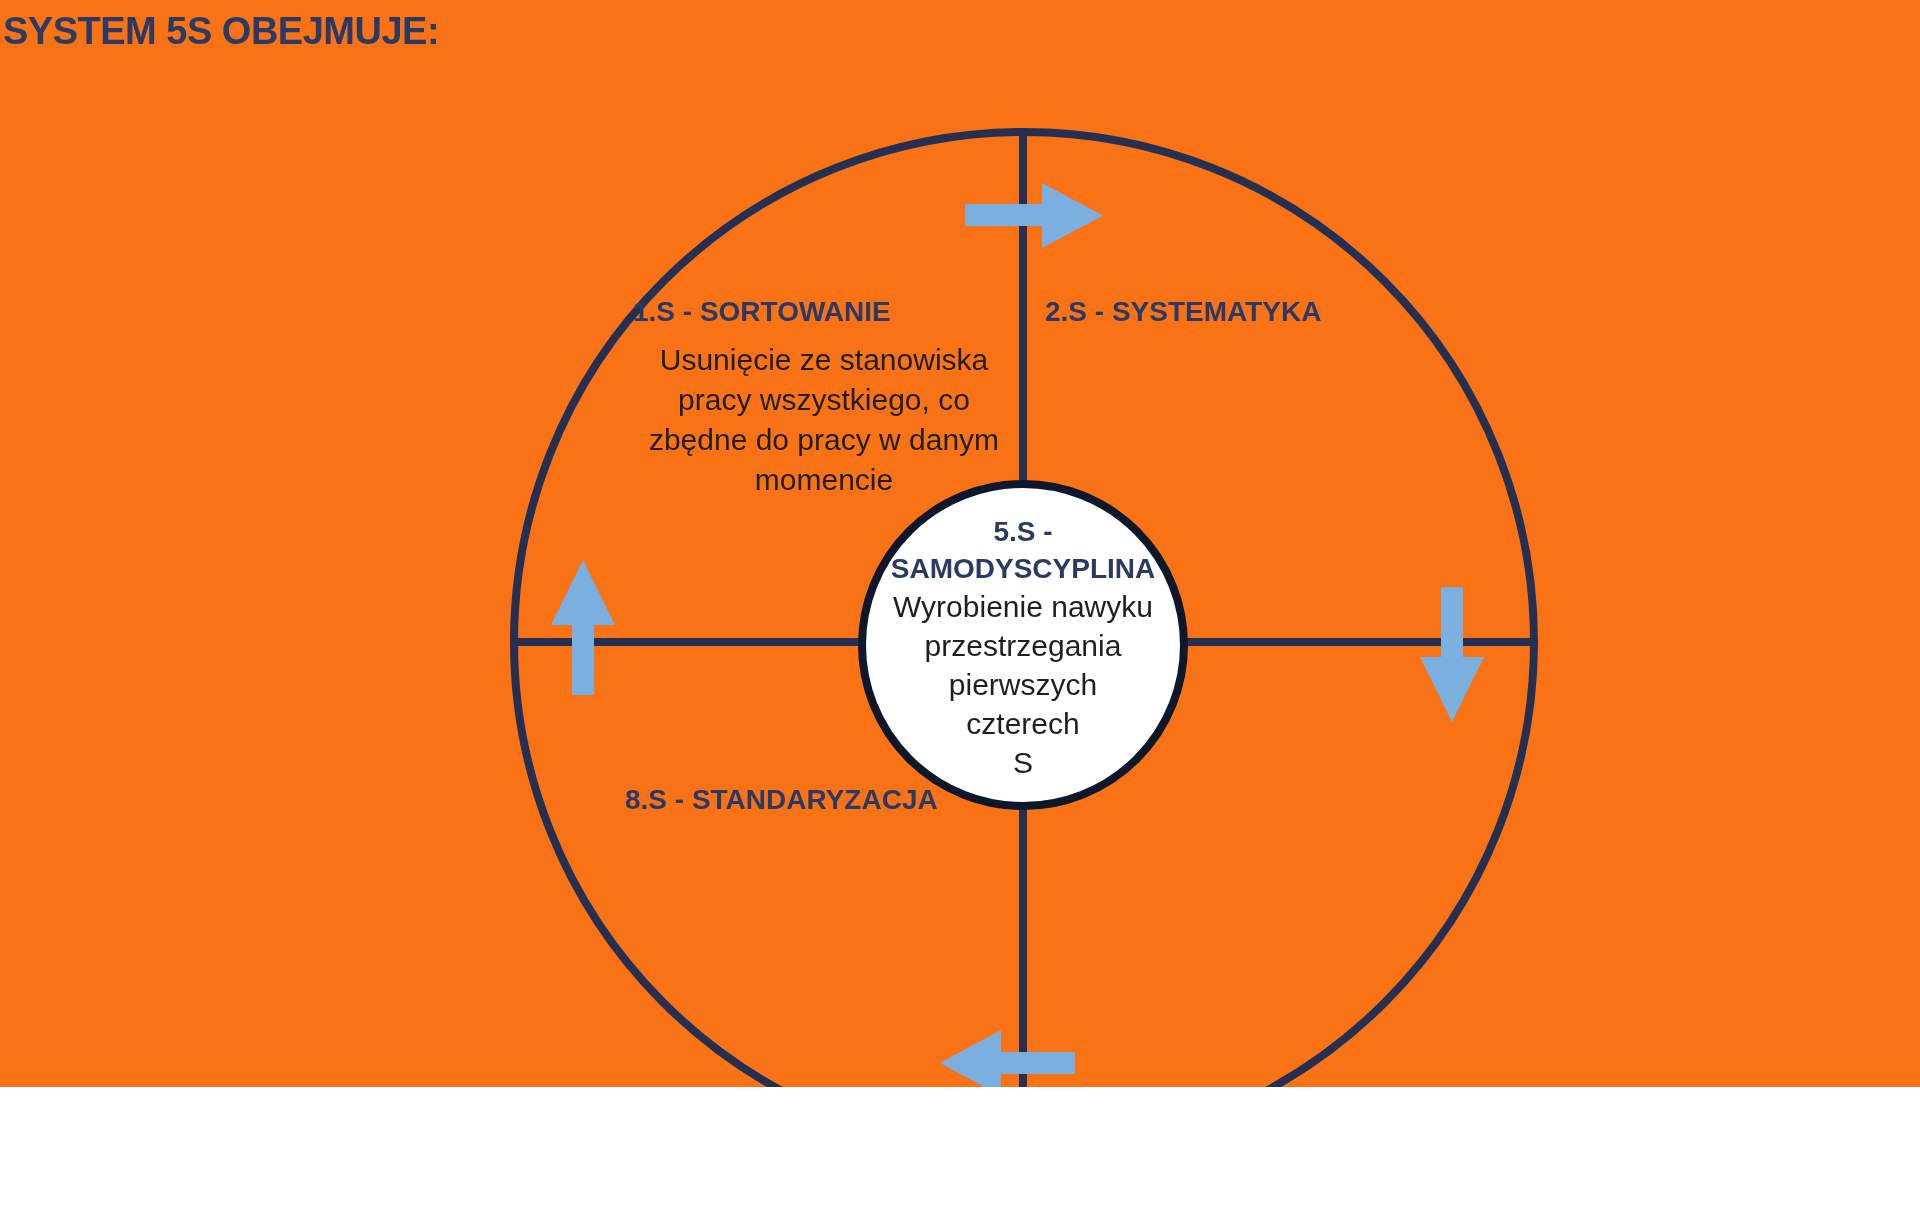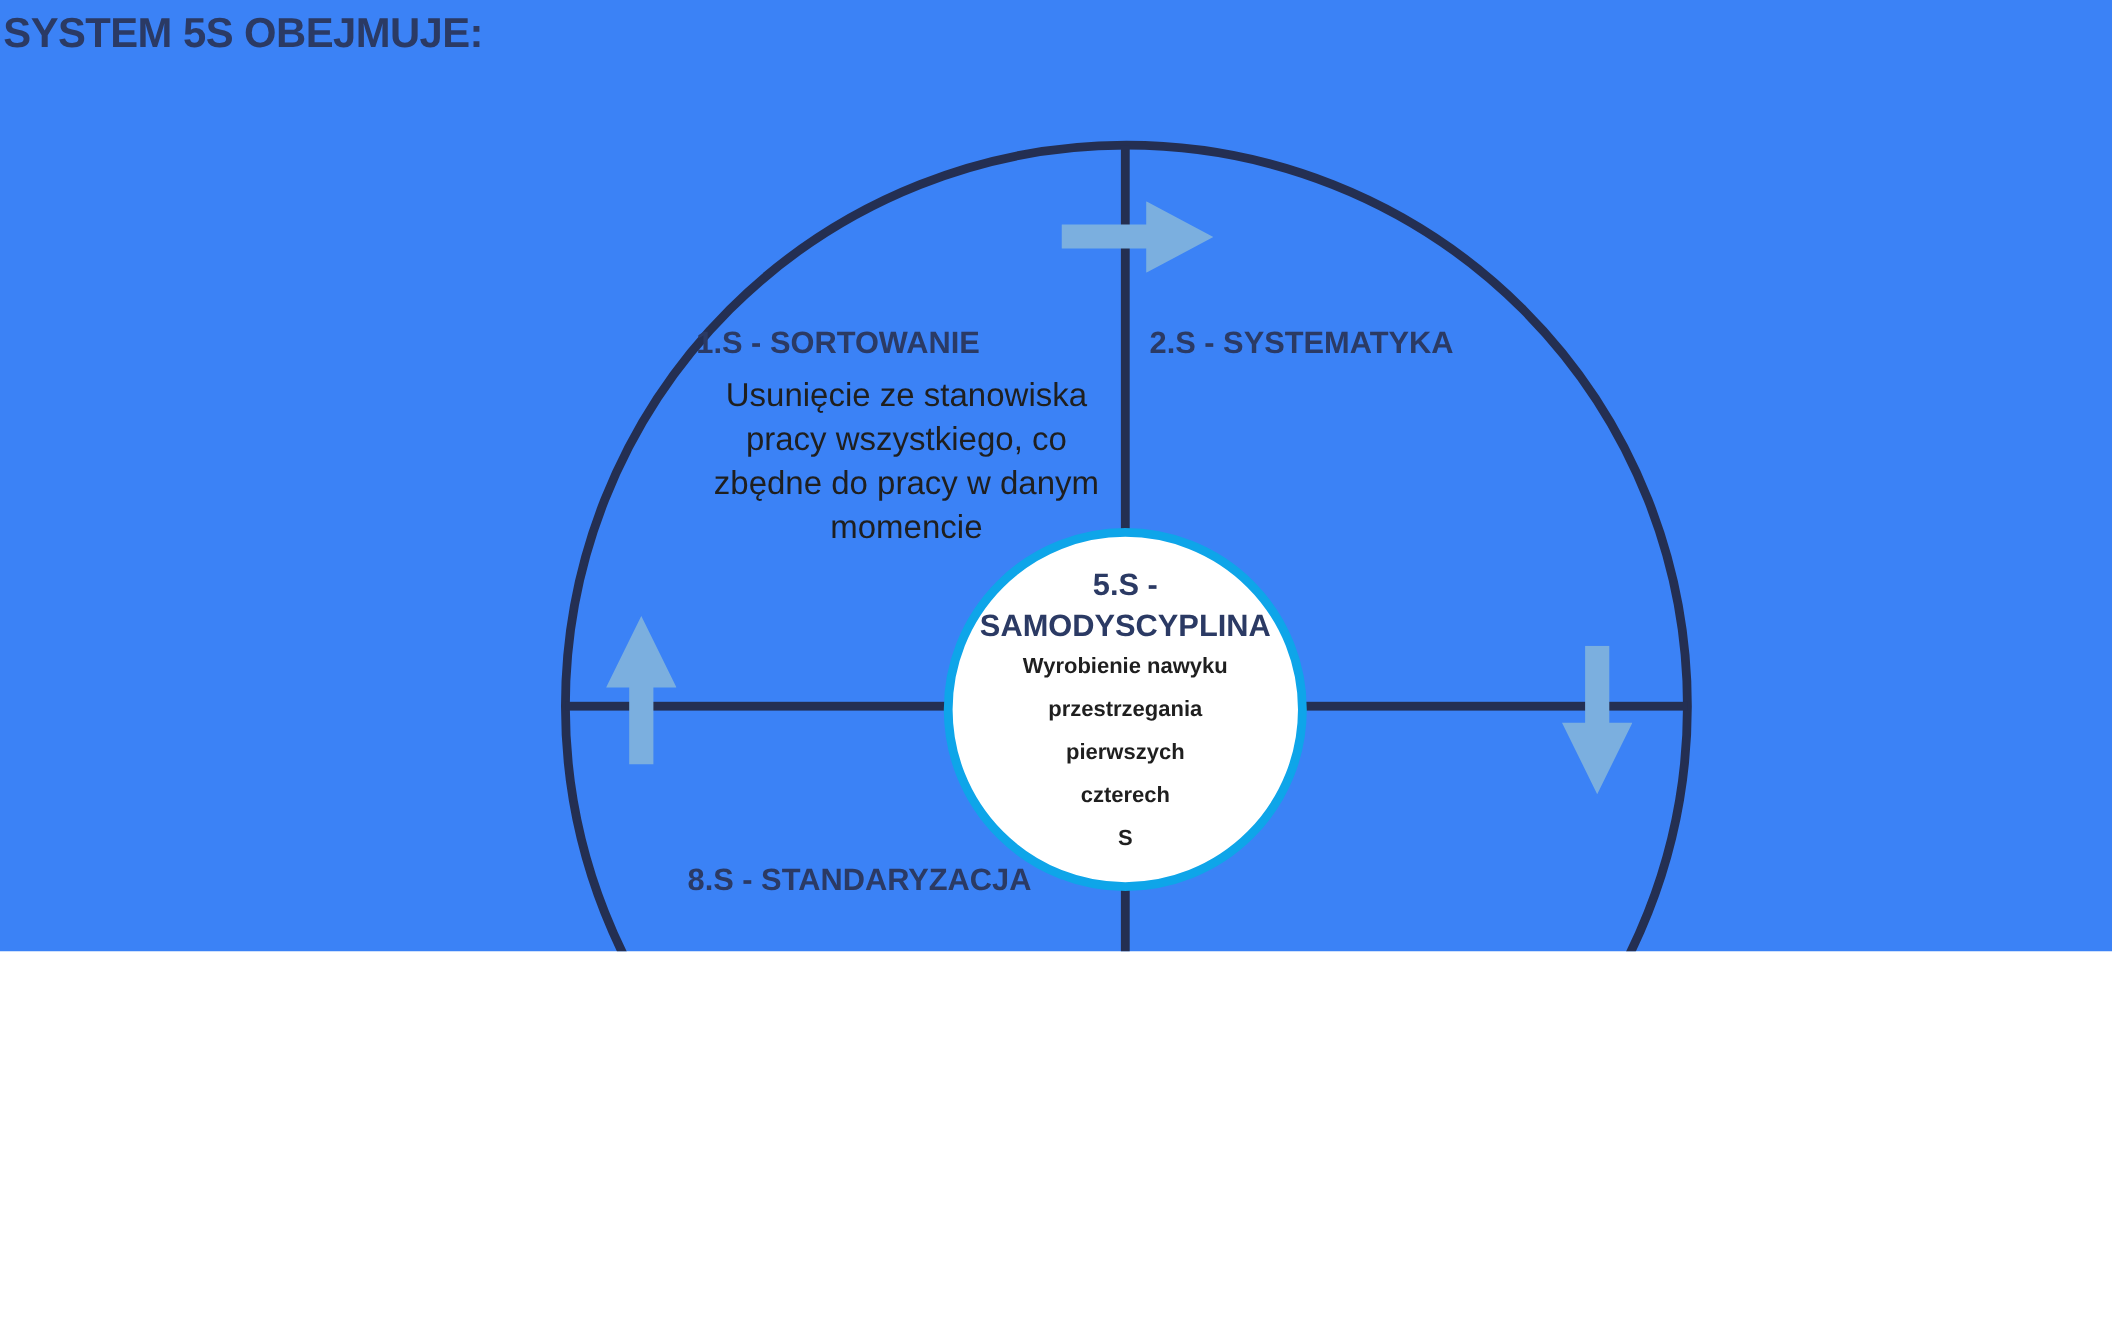--- a/index.html
+++ b/index.html
@@ -1,21 +1,21 @@
 <!DOCTYPE html>
 <html><head>
 <meta charset="utf-8">
 <style>
   * { margin: 0; padding: 0; box-sizing: border-box; }
   html, body { background: #ffffff; }
   .canvas {
     position: relative;
     width: 1920px;
-    height: 865px;
-    background: #3b82f6;
+    height: 1087px;
+    background: #f97316;
     font-family: "Liberation Sans", "DejaVu Sans", sans-serif;
     overflow: hidden;
   }
   .page-title {
     position: absolute;
     left: 3px;
     top: 10px;
     font-size: 38px;
     font-weight: bold;
     letter-spacing: -0.5px;
@@ -51,43 +51,42 @@
     background: #242f52;
     z-index: 1;
   }
   .center-circle {
     position: absolute;
     left: 858px;
     top: 480px;
     width: 330px;
     height: 330px;
     background: #ffffff;
-    border: 8px solid #0ea5e9;
+    border: 8px solid #0f172a;
     border-radius: 50%;
     z-index: 3;
     display: flex;
     flex-direction: column;
     align-items: center;
     justify-content: center;
     text-align: center;
     padding-top: 4px;
   }
   .center-heading {
     font-size: 28px;
     font-weight: bold;
     color: #2b3a64;
     line-height: 37px;
     white-space: pre-line;
   }
   .center-body {
-    font-size: 20px;
+    font-size: 30px;
     color: #1f1f1f;
     line-height: 39px;
     white-space: pre-line;
-    font-weight: bold;
   }
   .quad {
     position: absolute;
     z-index: 2;
   }
   .quad-heading {
     font-size: 28px;
     font-weight: bold;
     color: #2b3a64;
     margin-bottom: 12px;

